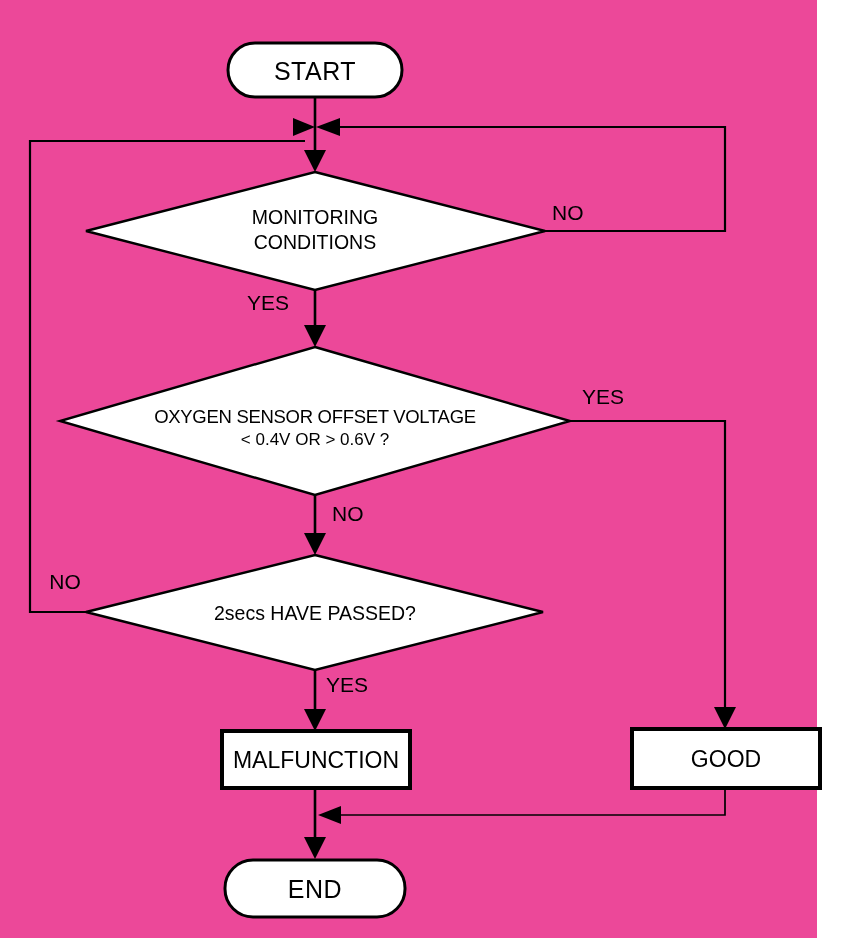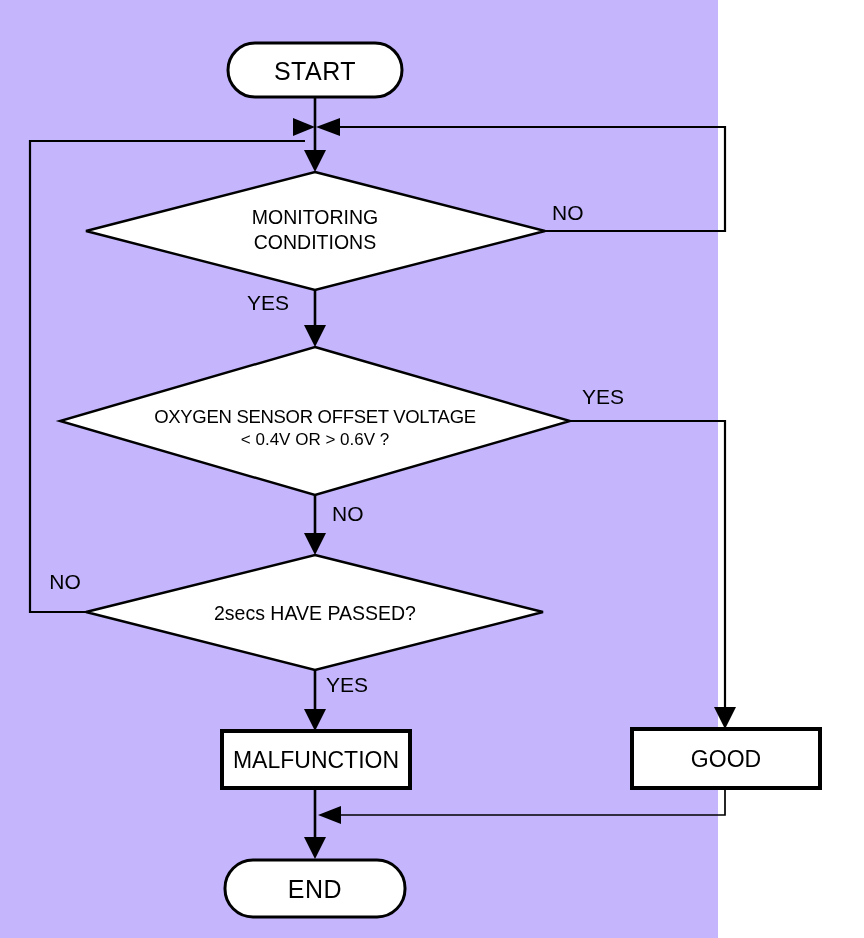--- a/index.html
+++ b/index.html
@@ -1,20 +1,20 @@
 <!DOCTYPE html>
 <html><head>
 <meta charset="utf-8">
 <style>
   html, body { margin: 0; padding: 0; background: #ffffff; }
   .canvas {
     position: relative;
-    width: 718px;
+    width: 817px;
     height: 938px;
-    background: #c4b5fd;
+    background: #ec4899;
     font-family: "Liberation Sans", sans-serif;
   }
   svg text {
     fill: #000000;
     font-family: "Liberation Sans", sans-serif;
     text-anchor: middle;
     dominant-baseline: central;
   }
   svg text.anchor-start { text-anchor: start; }
   .shape { fill: #ffffff; stroke: #000000; }

